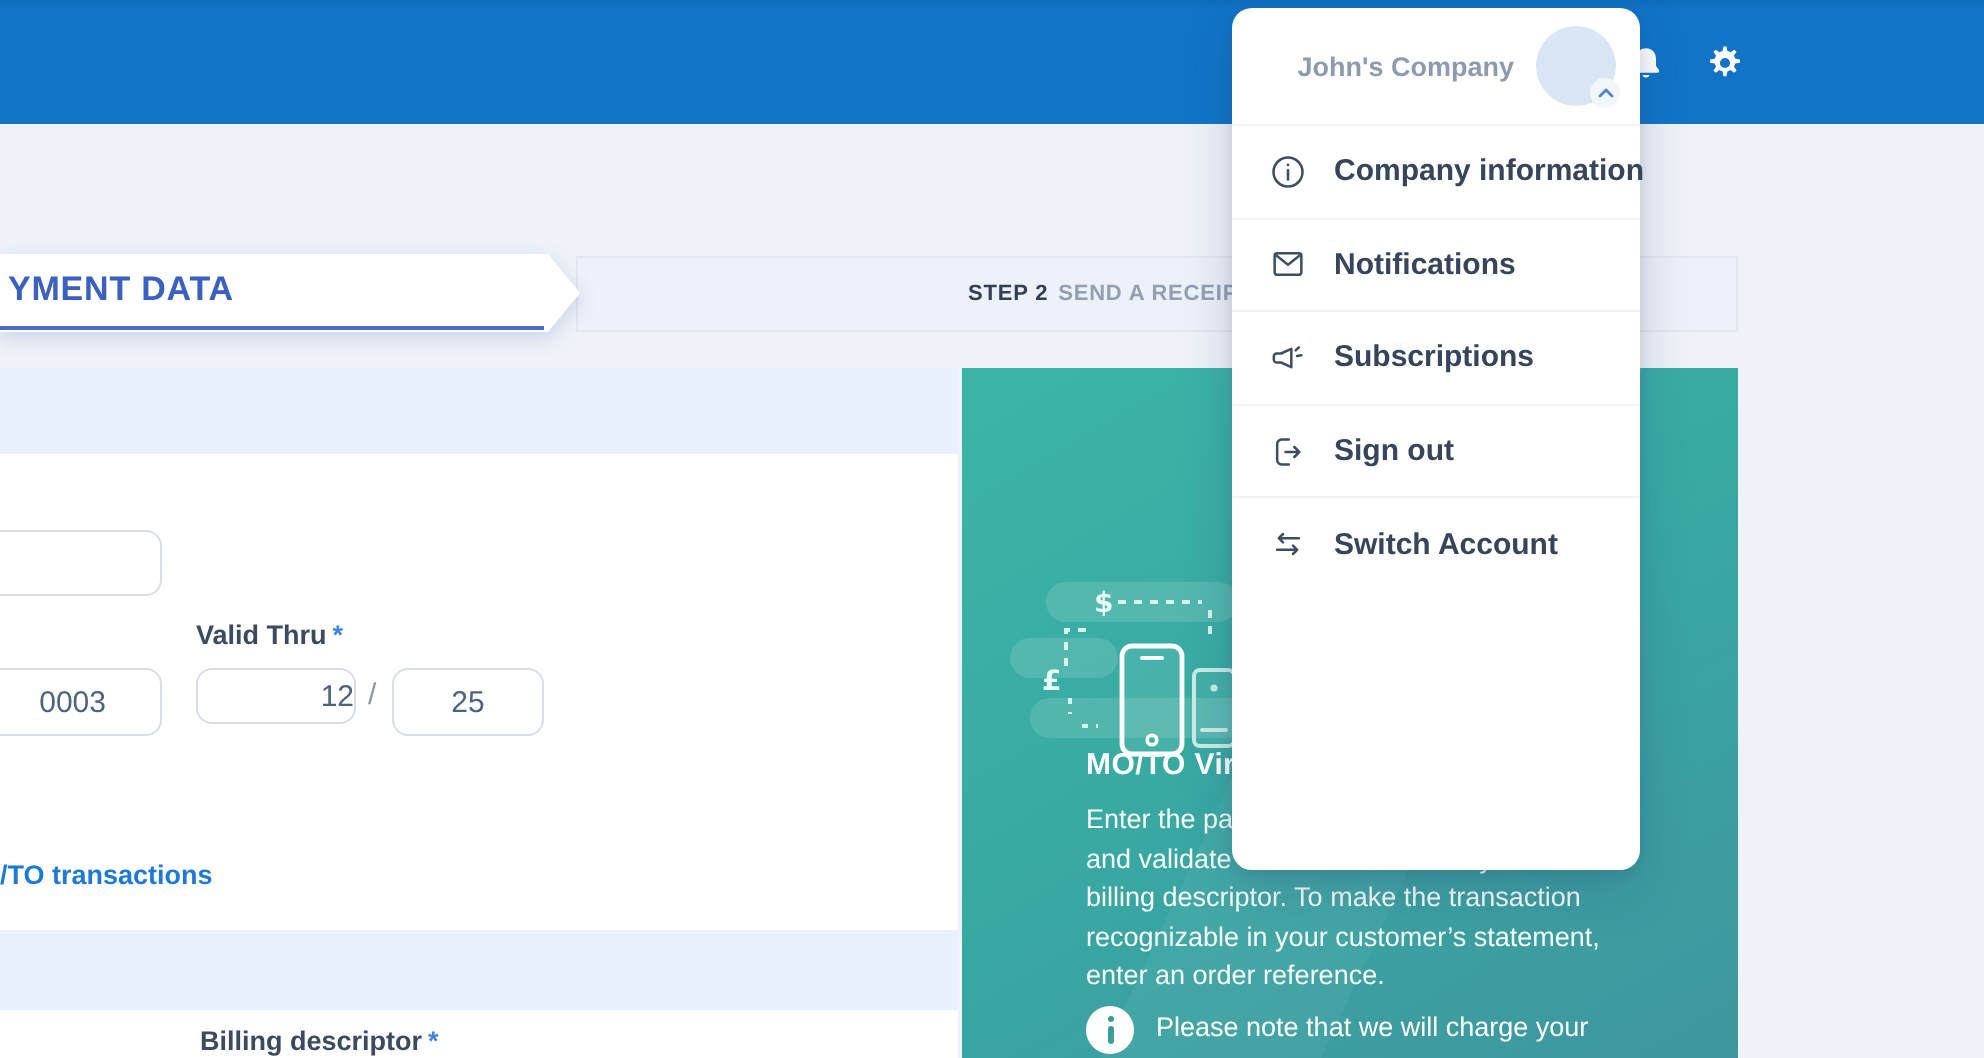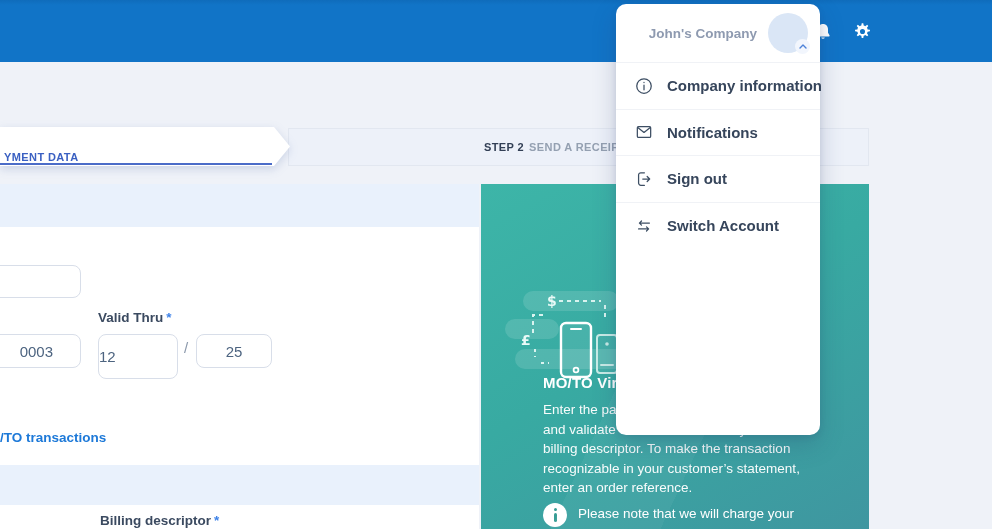--- a/index.html
+++ b/index.html
@@ -33,22 +33,22 @@
   .step1-wrap {
     position:absolute; left:0; top:127px; width:290px; height:39px; z-index:4;
     filter:drop-shadow(0 3px 5px rgba(60,90,160,.20));
   }
   .step1-tab {
     width:100%; height:100%; background:#ffffff;
     clip-path:polygon(0 0, calc(100% - 16px) 0, 100% 50%, calc(100% - 16px) 100%, 0 100%);
     position:relative;
   }
   .step1-label {
-    position:absolute; left:4px; top:12px; height:36px; line-height:36px;
-    font-size:11px; font-weight:700; letter-spacing:.4px; color:#3a60c2;
+    position:absolute; left:4px; top:0; height:36px; line-height:36px;
+    font-size:17px; font-weight:700; letter-spacing:.4px; color:#3a60c2;
     white-space:nowrap;
   }
   .step1-underline {
     position:absolute; left:0; bottom:1px; width:calc(100% - 18px); height:2.5px;
     background:#4b6cc8;
   }
 
   
   .left-card {
     position:absolute; left:0; top:184px; width:479px; height:345px;
@@ -60,21 +60,21 @@
   .fld {
     position:absolute; background:#fff; border:1.5px solid #d8dee9;
     border-radius:8px; font-size:15px; color:#4d6480; outline:none;
     font-family:inherit;
   }
   .fld-empty { left:-50px; top:81px;  width:131px; height:33px; }
   .fld-cardgroup {
     left:-50px; top:150px; width:131px; height:34px;
     display:flex; align-items:center; justify-content:flex-end; padding-right:27px;
   }
-  .fld-month { left:98px;  top:150px; width:80px; height:45px; text-align:left; }
+  .fld-month { left:98px;  top:150px; width:80px; height:28px; text-align:right; }
   .fld-year  { left:196px; top:150px; width:76px; height:34px; text-align:center; }
   .validthru-label {
     position:absolute; left:98px; top:126px; font-size:13.5px; font-weight:700;
     color:#3b4a60; white-space:nowrap;
   }
   .req-star { color:#3e82e8; margin-left:3px; font-weight:700; }
   .date-sep {
     position:absolute; left:184px; top:155px; font-size:15px; color:#8b98ab;
   }
   .moto-link {
@@ -257,20 +257,29 @@
         <svg class="mi" width="20" height="20" viewBox="0 0 24 24">
             <rect x="4" y="5.5" width="16" height="13" rx="1.5"></rect>
             <path d="M4.5 6.5l7.5 6 7.5-6"></path>
           </svg>
       </span>
       <span class="mi-label">Notifications</span>
     </div>
     <div class="menu-item">
       <span class="mi-icon">
         <svg class="mi" width="20" height="20" viewBox="0 0 24 24">
+            <path d="M14 6.5v11l-6.2-2.8H5.2A1.7 1.7 0 0 1 3.5 13v-2a1.7 1.7 0 0 1 1.7-1.7h2.6L14 6.5z"></path>
+            <path d="M16.6 7.4l1.9-1.8M17.4 10.8l2.6-.4"></path>
+          </svg>
+      </span>
+      <span class="mi-label">Subscriptions</span>
+    </div>
+    <div class="menu-item">
+      <span class="mi-icon">
+        <svg class="mi" width="20" height="20" viewBox="0 0 24 24">
             <path d="M12.5 4.5H8.2A2.7 2.7 0 0 0 5.5 7.2v9.6a2.7 2.7 0 0 0 2.7 2.7h4.3"></path>
             <path d="M10.5 12h8.3M15.8 9l3 3-3 3"></path>
           </svg>
       </span>
       <span class="mi-label">Sign out</span>
     </div>
     <div class="menu-item">
       <span class="mi-icon">
         <svg class="mi" width="20" height="20" viewBox="0 0 24 24">
             <path d="M18.5 8.5H6.5M9 6L6.5 8.5 9 11M5.5 15.5h12M15 13l2.5 2.5L15 18"></path>

